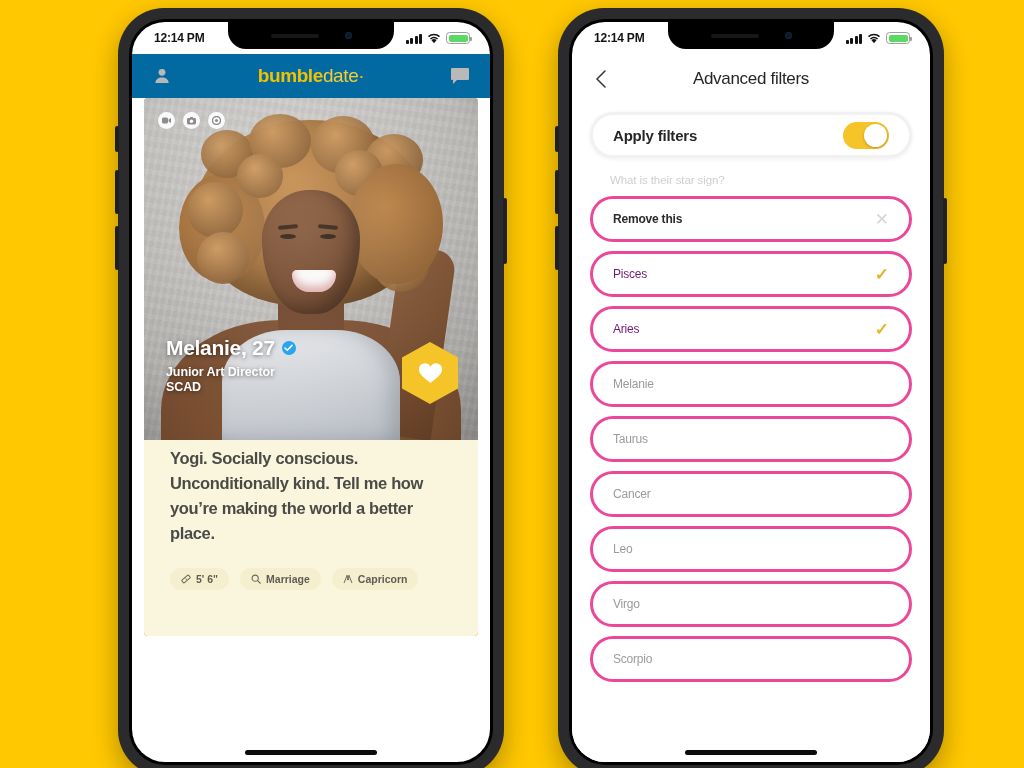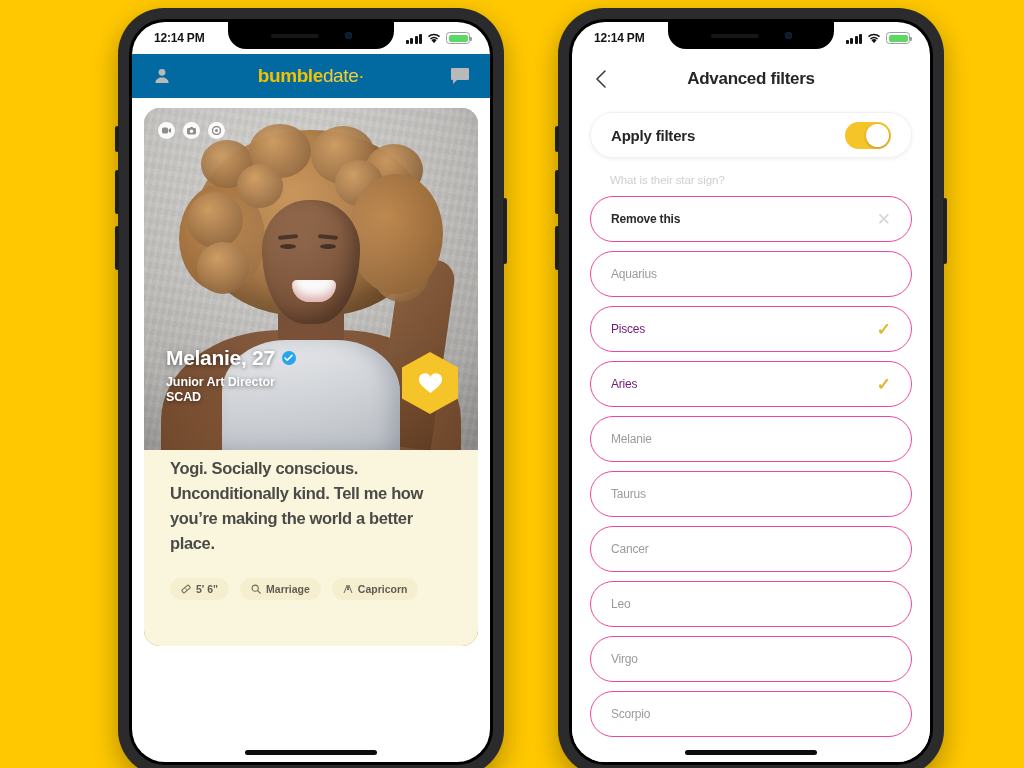--- a/index.html
+++ b/index.html
@@ -123,24 +123,23 @@
   .logo .dot { color: #F2C200; }
   .icon-btn { width: 24px; height: 24px; display:flex; align-items:center; justify-content:center; }
   .icon-btn svg { display:block; }
 
   .card-area {
     padding: 0 12px;
     background: #fff;
   }
   .profile-card {
     position: relative;
-    border-radius: 16px;
+    border-radius: 4px;
     overflow: hidden;
     background: #a16207;
-    margin-top: 10px;
   }
   .photo {
     position: relative;
     width: 100%; height: 342px;
     overflow: hidden;
     background: linear-gradient(165deg,#d6d4d1 0%,#c9c7c4 45%,#b9b7b4 100%);
   }
   
   .photo .wall {
     position:absolute; inset:0;
@@ -284,33 +283,33 @@
   .filters-header {
     height: 50px;
     display:flex; align-items:center;
     padding: 0 18px;
     background:#fff;
     position:relative;
   }
   .back-chevron { width:22px; height:22px; display:flex; align-items:center; justify-content:center; }
   .filters-title {
     position:absolute; left:0; right:0; text-align:center;
-    font-size:17px; font-weight:bold; color:#262626;
+    font-size:17px; font-weight:normal; color:#262626;
     letter-spacing:-0.3px;
     pointer-events:none;
   }
   .filters-body {
     background:#fff;
     padding: 8px 18px 0 18px;
     height: calc(100% - 82px);
     overflow:hidden;
   }
   .row-pill {
     height: 46px;
-    border: 1px solid #ec4899;
+    border: 3px solid #ec4899;
     border-radius: 23px;
     display:flex; align-items:center;
     padding: 0 20px;
     margin-bottom: 9px;
     background:#fff;
     justify-content:space-between;
   }
   .row-pill.apply {
     box-shadow: 0 1px 4px rgba(0,0,0,0.07);
     border-color:#f1f1f1;
@@ -568,24 +567,20 @@
             </span>
         </div>
 
         <div class="section-note">What is their star sign?</div>
 
         <div class="row-pill strong">
           <span class="row-label">Remove this</span>
           <span class="xmark">✕</span>
         </div>
 
-        <div class="row-pill">
-          <span class="row-label">Aquarius</span>
-          <span></span>
-        </div>
 
         <div class="row-pill active">
           <span class="row-label">Pisces</span>
           <span class="check">✓</span>
         </div>
 
         <div class="row-pill active">
           <span class="row-label">Aries</span>
           <span class="check">✓</span>
         </div>

